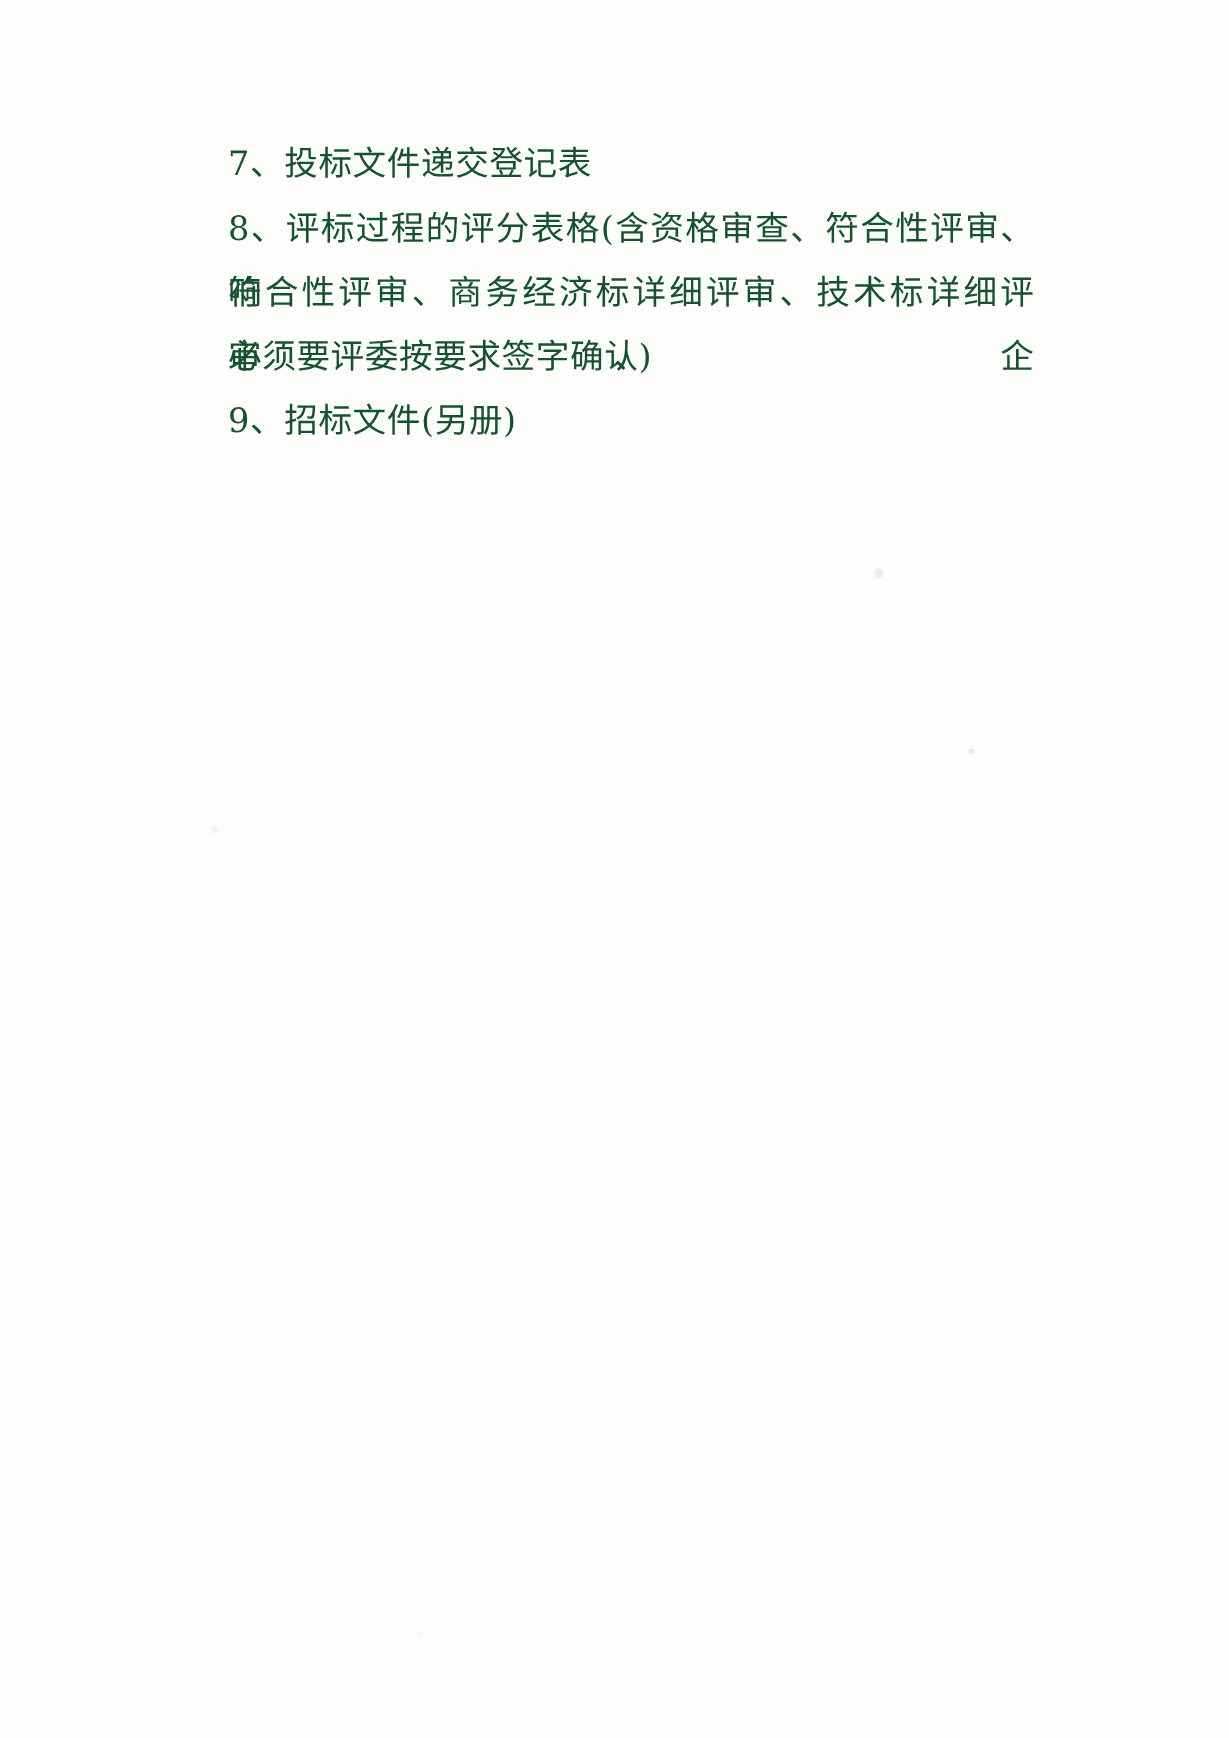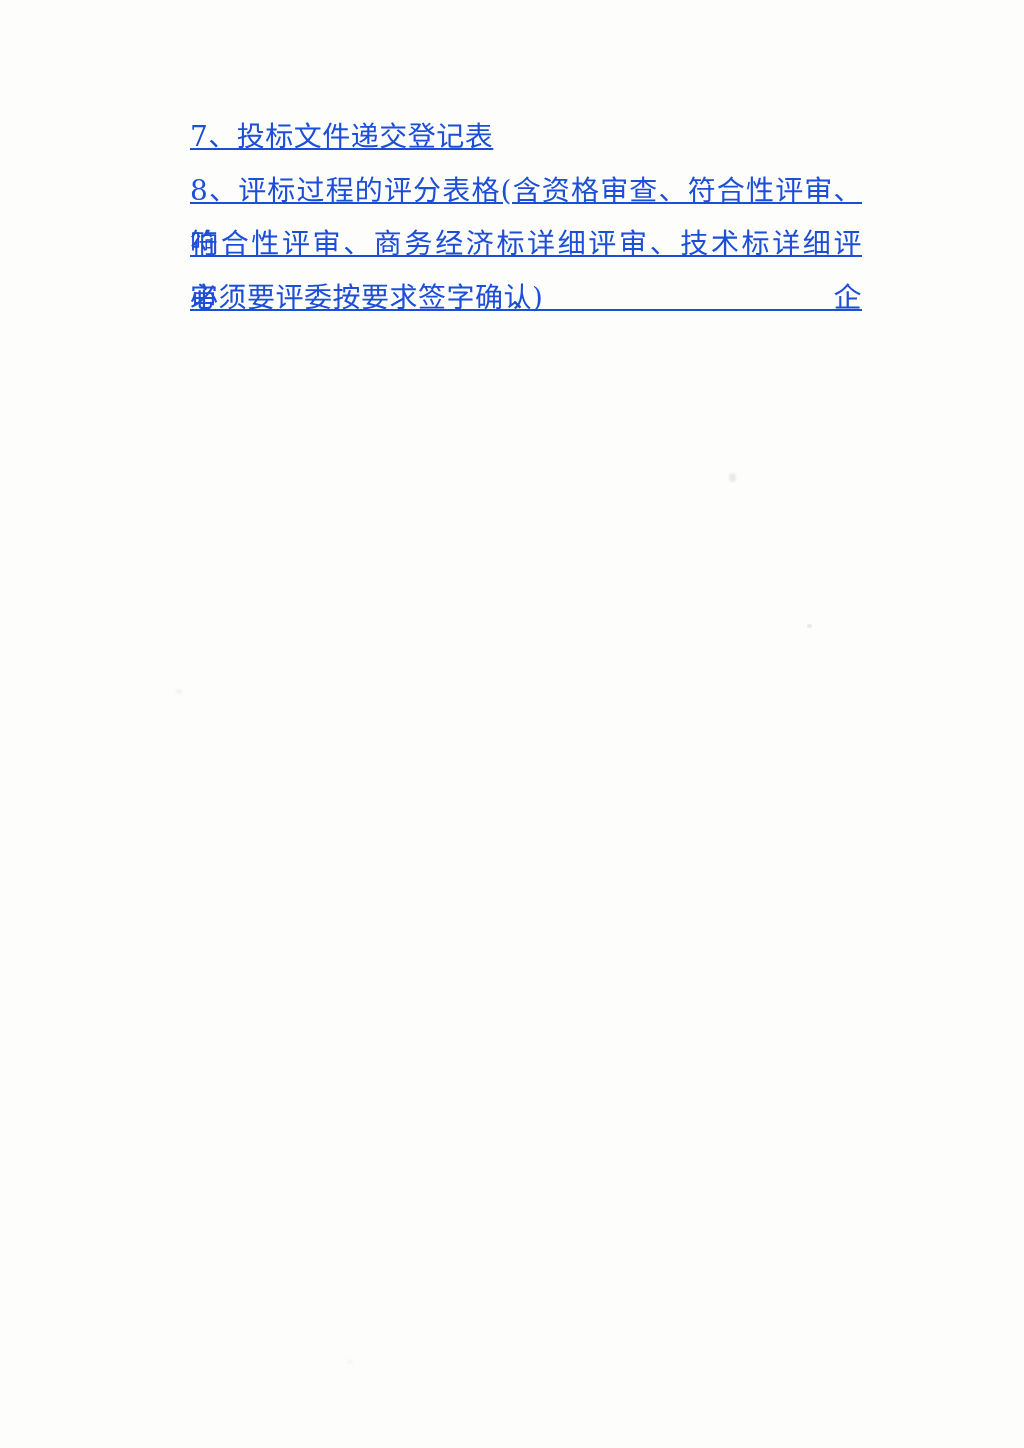--- a/index.html
+++ b/index.html
@@ -17,26 +17,25 @@
     position: relative;
     width: 1024px;
     height: 1448px;
     background: #fdfdfc;
   }
   .text-block {
     position: absolute;
     left: 190px;
     top: 110px;
     width: 672px;
-    color: #1d4ed8;
+    color: #14532d;
     font-size: 28px;
     line-height: 53.5px;
     letter-spacing: 0.5px;
     white-space: nowrap;
-    text-decoration: underline;
   }
   .line {
     height: 53.5px;
     text-align: left;
   }
   .line.full {
     white-space: normal;
     text-align: justify;
     
     text-align-last: justify;
@@ -54,20 +53,21 @@
 </head>
 <body>
 
 <div class="page">
 
   <div class="text-block">
     <div class="line">7、投标文件递交登记表</div>
     <div class="line full">8、评标过程的评分表格(含资格审查、符合性评审、响</div>
     <div class="line full">符合性评审、商务经济标详细评审、技术标详细评审、企</div>
     <div class="line">必须要评委按要求签字确认)</div>
+    <div class="line">9、招标文件(另册)</div>
   </div>
 
   <div class="speck speck-1"></div>
   <div class="speck speck-2"></div>
   <div class="speck speck-3"></div>
   <div class="speck speck-4"></div>
 
 </div>
 
 </body></html>

